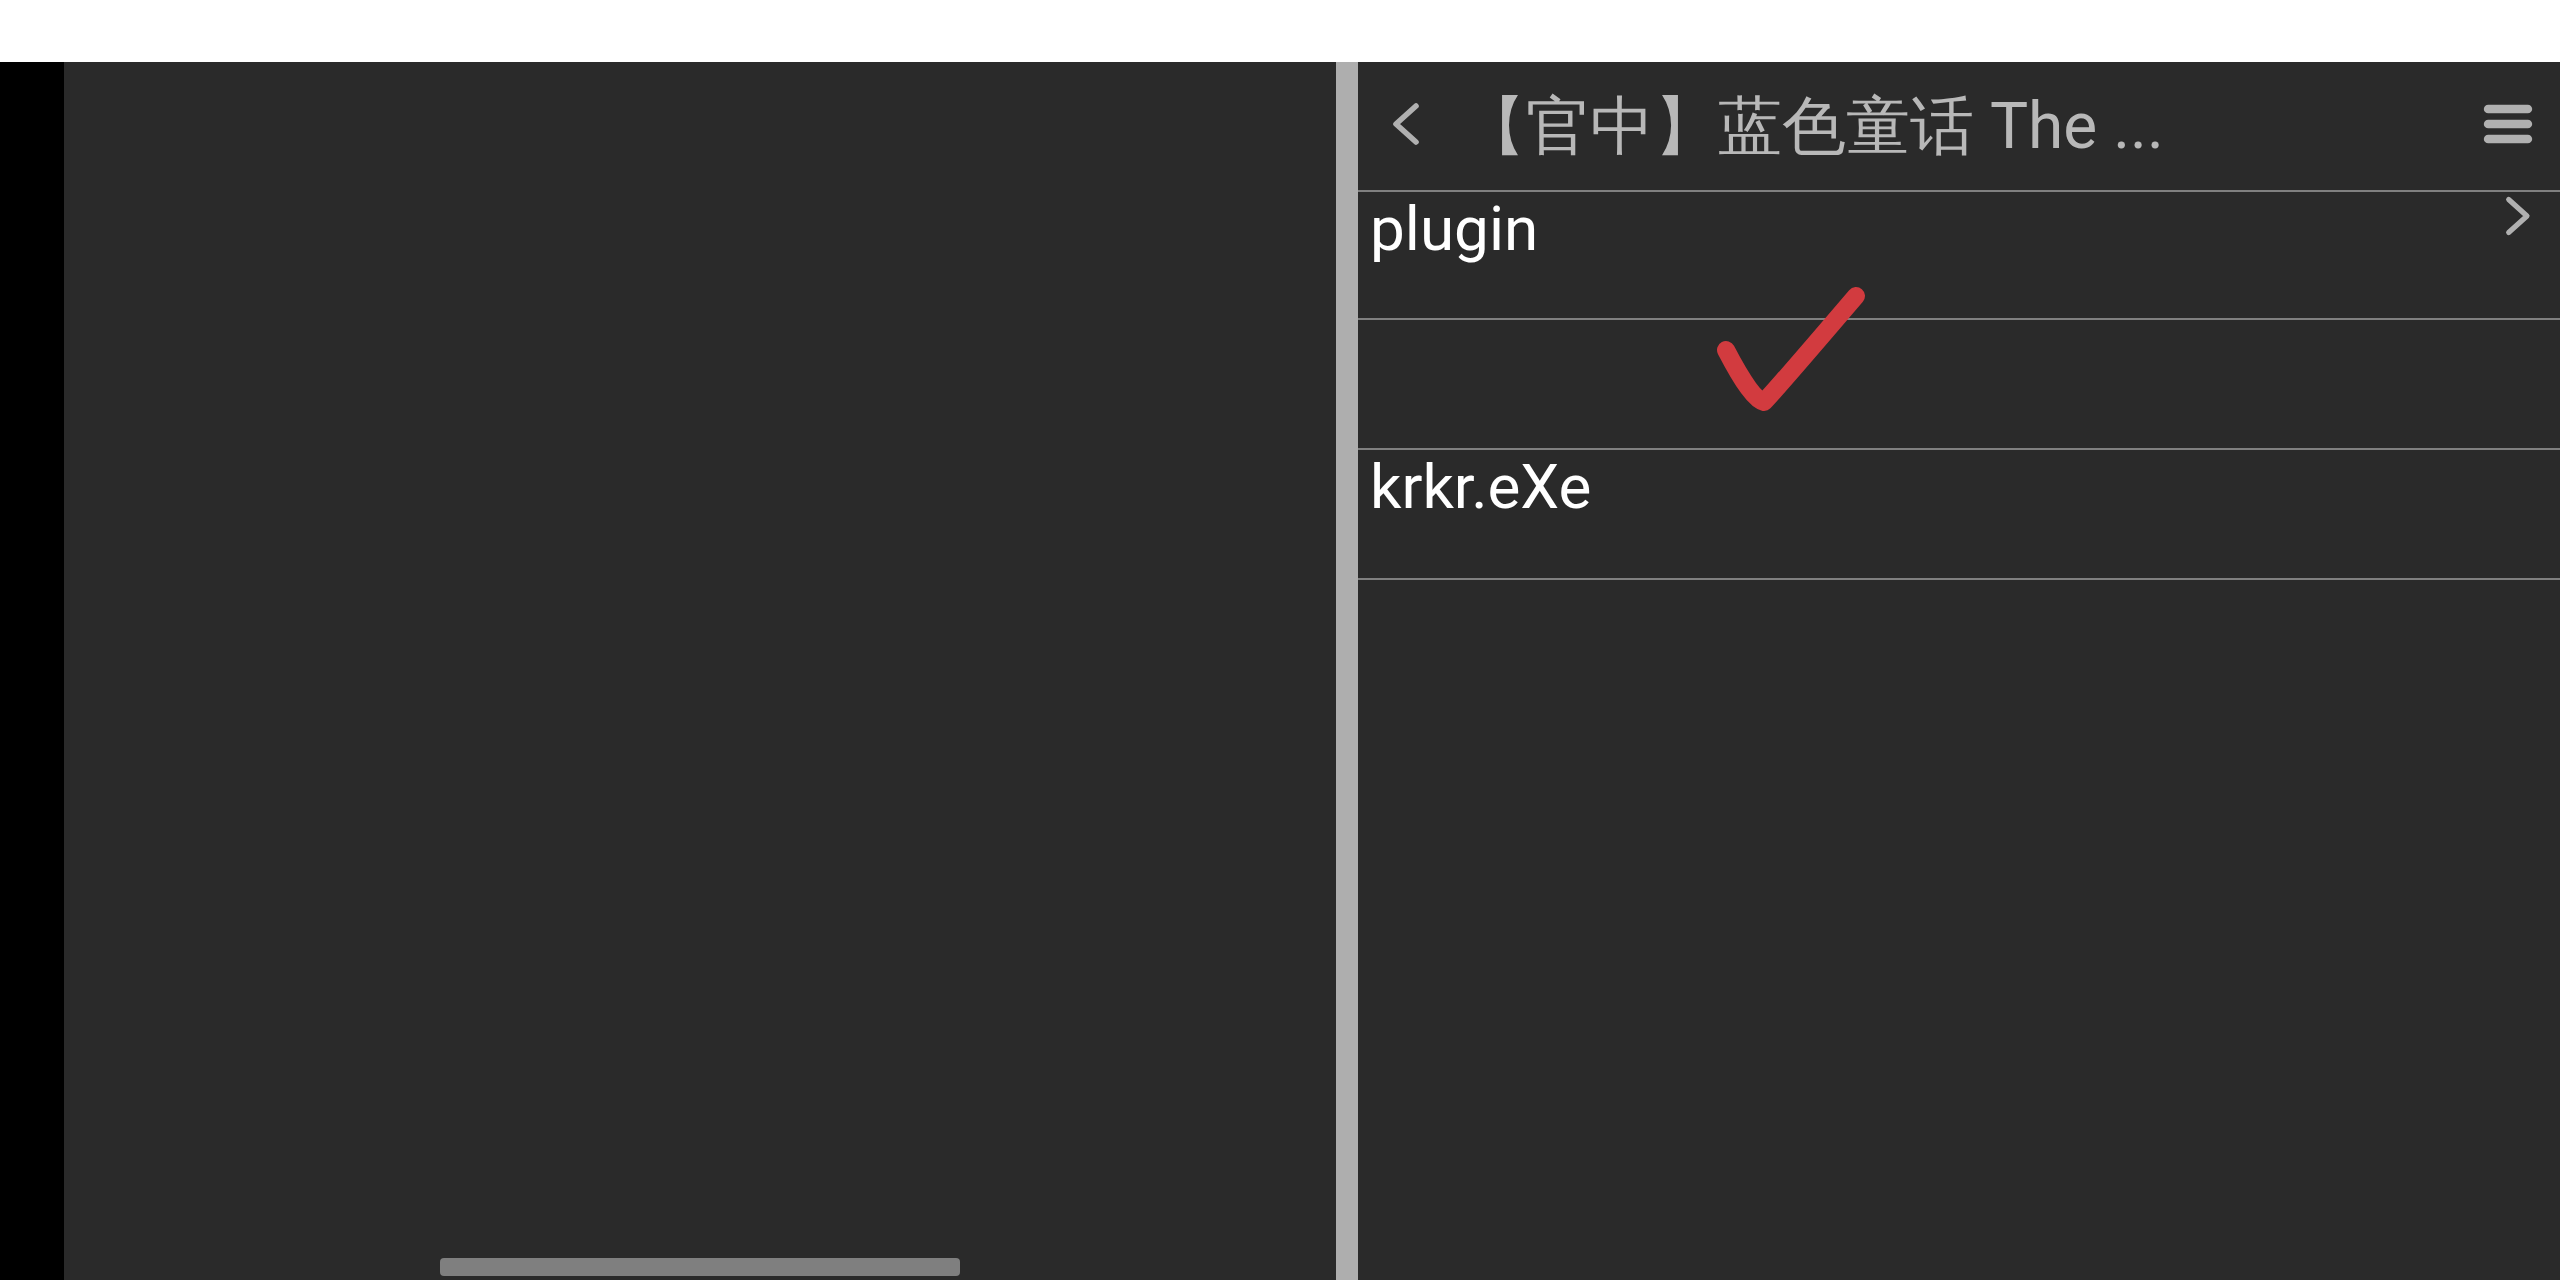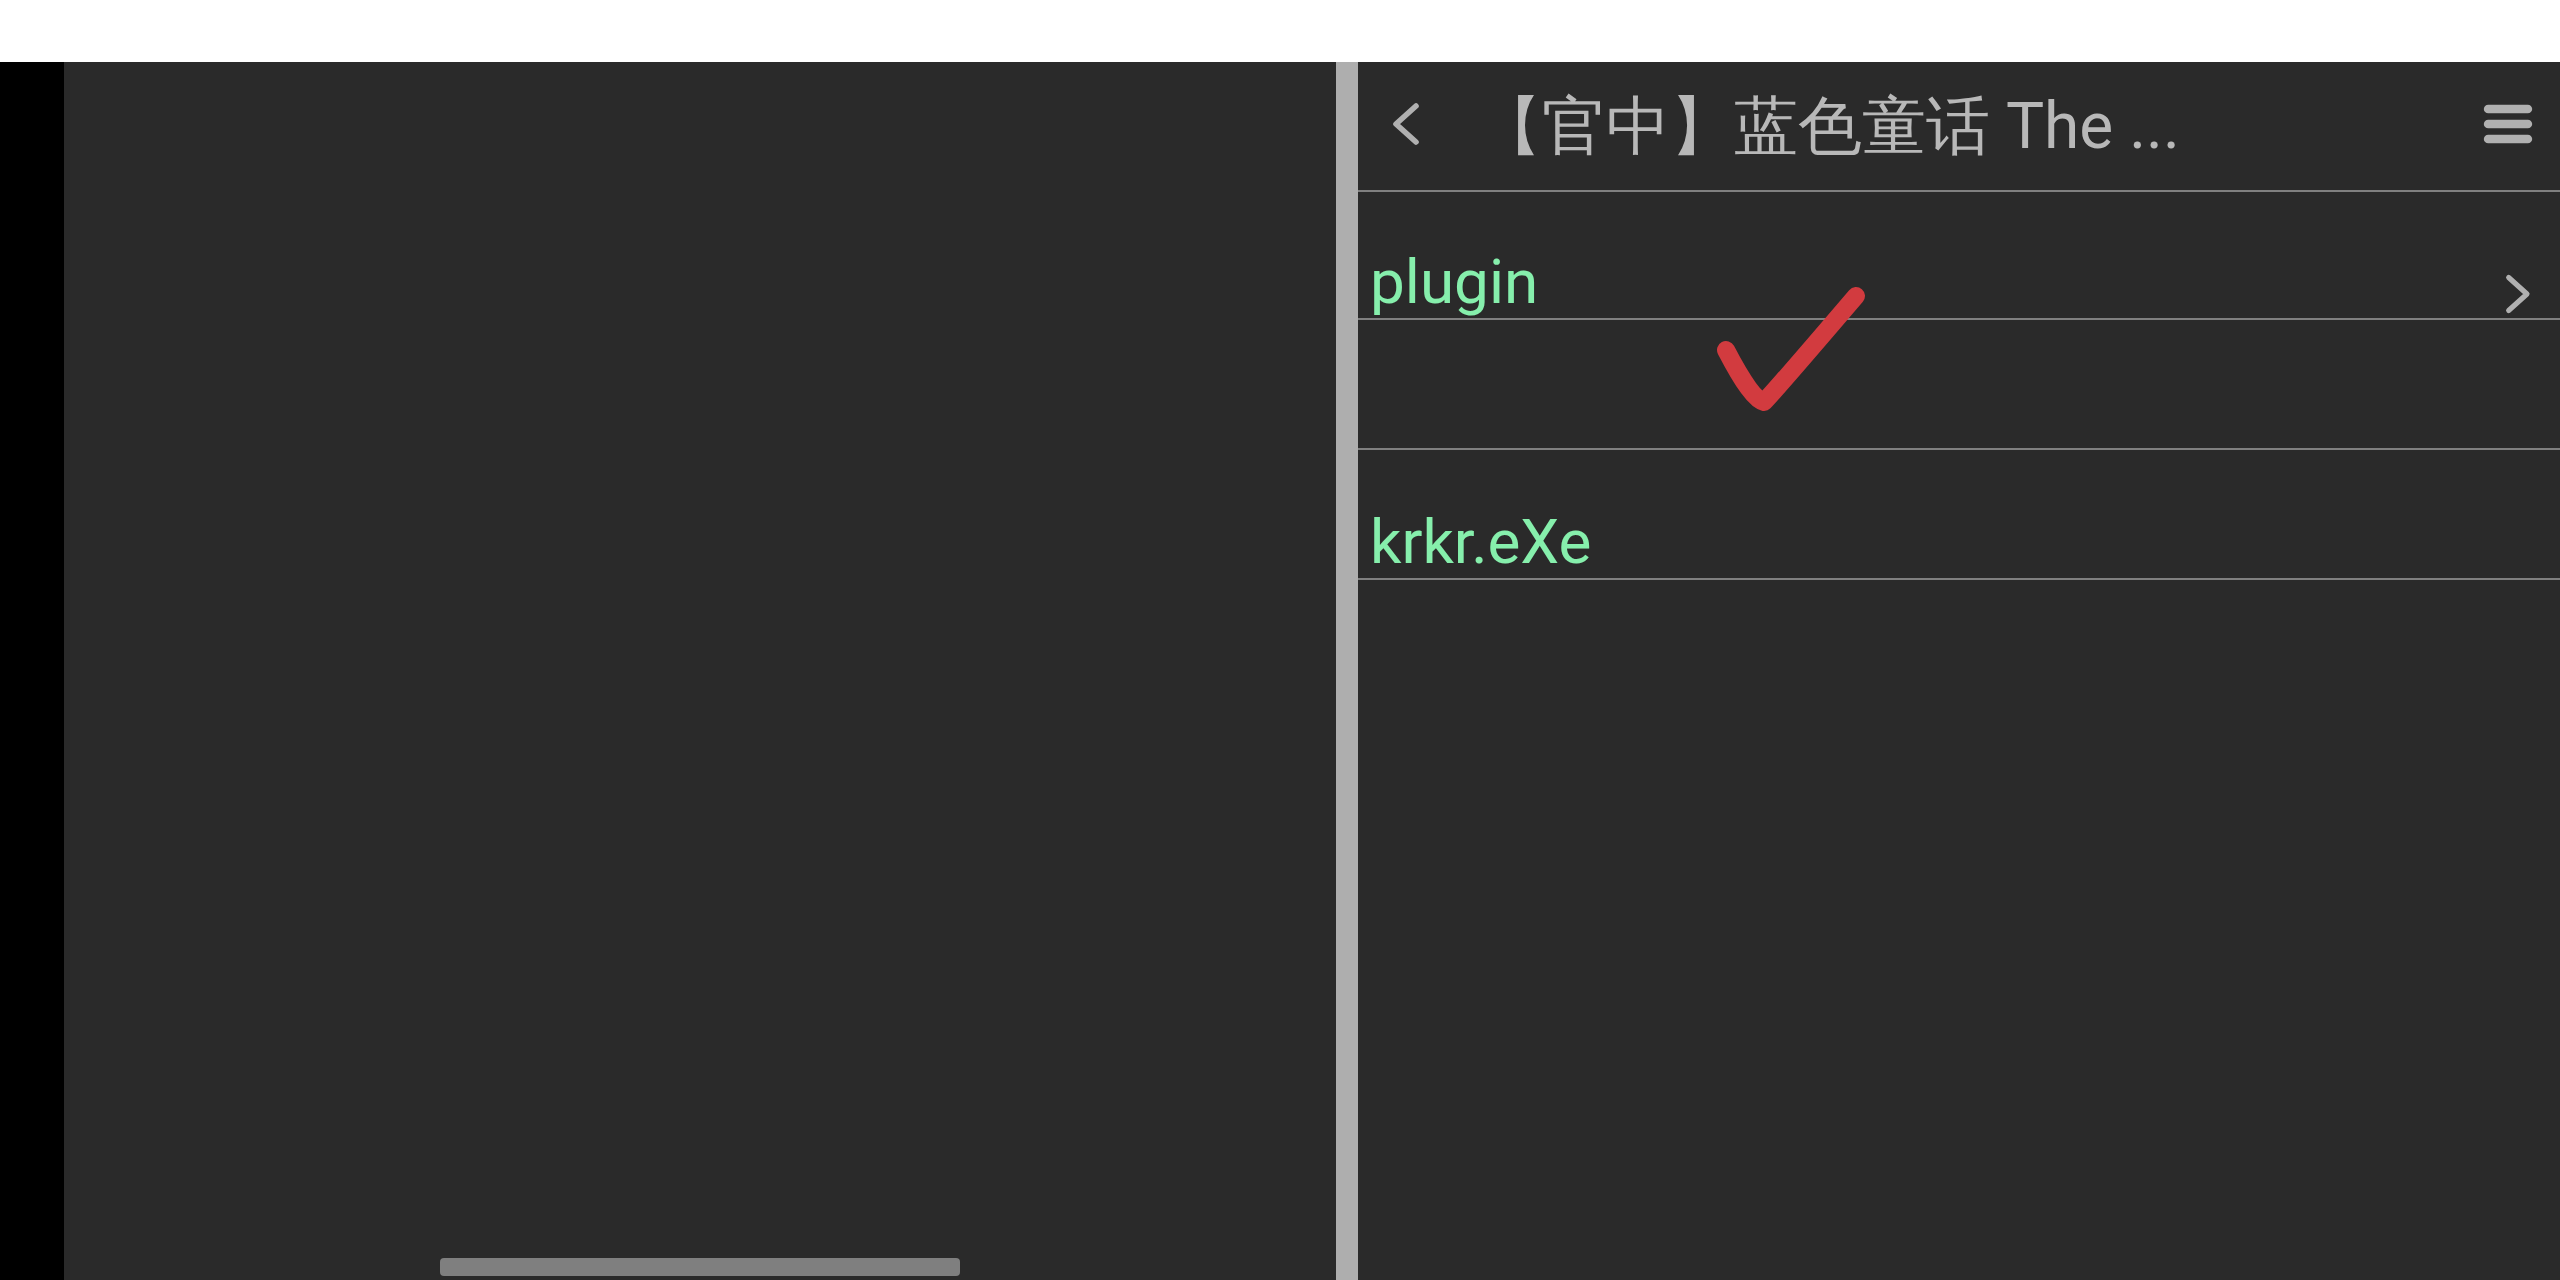--- a/index.html
+++ b/index.html
@@ -64,21 +64,21 @@
       color: #e0e0e0;
       position: relative;
     }
 
     
     .titlebar {
       height: 128px;
       display: flex;
       align-items: center;
       padding: 0 20px 0 20px;
-      gap: 40px;
+      gap: 24px;
     }
     .back-btn {
       width: 60px;
       height: 100%;
       display: flex;
       align-items: center;
       justify-content: center;
       cursor: pointer;
     }
     .back-btn svg { width: 48px; height: 48px; }
@@ -103,25 +103,25 @@
 
     
     .file-list {
       display: flex;
       flex-direction: column;
     }
     .file-row {
       height: 130px;
       border-bottom: 2px solid #808080;
       display: flex;
-      align-items: flex-end;
+      align-items: flex-start;
       padding-left: 12px;
       padding-right: 20px;
       font-size: 62px;
-      color: #86efac;
+      color: #ffffff;
       cursor: pointer;
       position: relative;
     }
     .file-row:first-child { border-top: 2px solid #808080; }
     .file-label {
       white-space: nowrap;
     }
     .file-spacer { flex: 1 1 auto; }
     .chevron {
       width: 48px;

